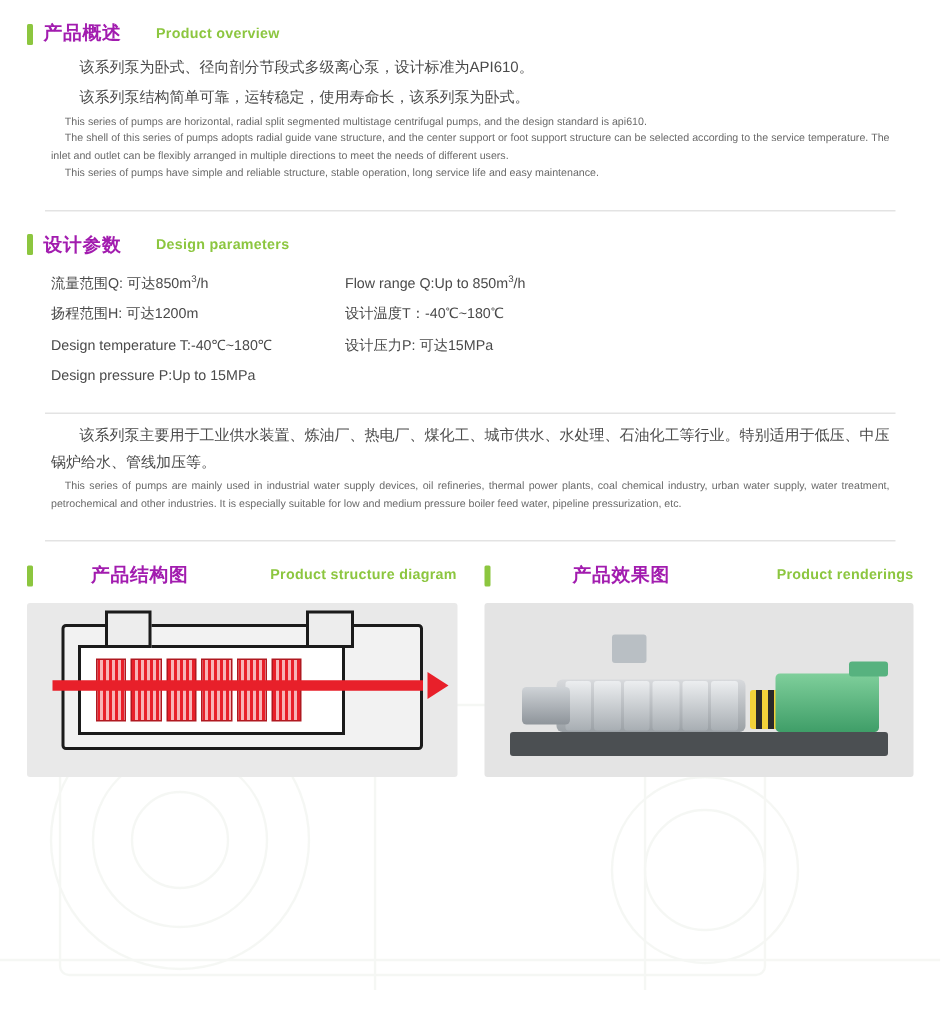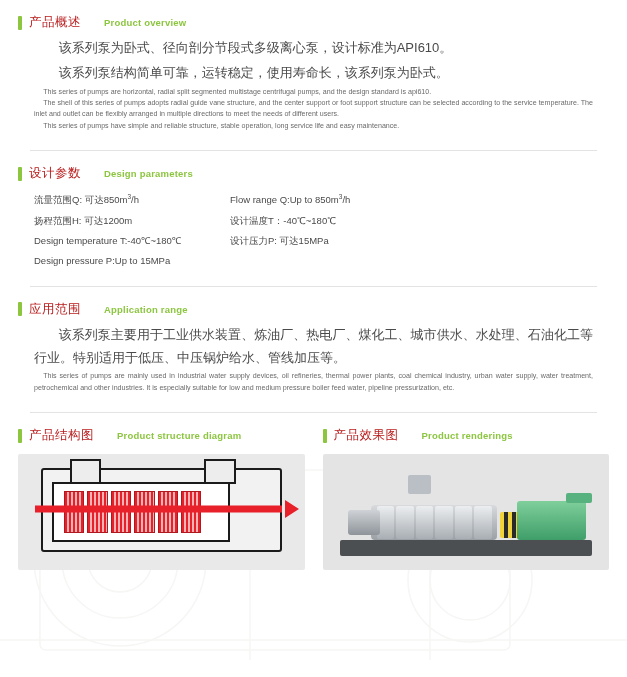--- a/index.html
+++ b/index.html
@@ -35,36 +35,36 @@
   }
   .sec-bar {
     width: 4px;
     height: 14px;
     background: #8cc63f;
     border-radius: 1px;
     flex: none;
   }
   .sec-cn {
     font-size: 12.5px;
-    font-weight: normal;
-    color: #b91c1c;
+    font-weight: bold;
+    color: #a21caf;
     letter-spacing: 0.5px;
   }
   .sec-en {
     font-size: 9.5px;
     color: #8cc63f;
     font-weight: bold;
     letter-spacing: 0.2px;
     padding-left: 16px;
   }
 
   
   .body-block { padding: 6px 16px 0 16px; }
   p.cn {
-    font-size: 13px;
+    font-size: 10px;
     line-height: 1.75;
     color: #4a4a4a;
     margin: 0 0 2px 0;
     text-indent: 1.9em;
     text-align: justify;
   }
   p.en {
     font-size: 7.1px;
     line-height: 1.62;
     color: #6a6a6a;
@@ -94,21 +94,21 @@
   .params .en-col { color: #4a4a4a; }
   sup { font-size: 6.5px; vertical-align: super; }
 
   
   .img-row {
     display: flex;
     gap: 18px;
     padding: 0 0 0 0;
   }
   .img-col { width: 50%; }
-  .img-col .sec-head { padding-top: 14px; }
+  .img-col .sec-head { padding-top: 14px; justify-content: space-between; }
   .figure {
     margin: 10px 0 0 0;
     height: 116px;
     border-radius: 2px;
     position: relative;
     overflow: hidden;
   }
   .fig-left { background: #e9e9e9; }
   .fig-right { background: #e4e4e4; }
 
@@ -264,25 +264,20 @@
       <div class="en-col">Design temperature T:-40℃~180℃</div>
 
       <div>设计压力P: 可达15MPa</div>
       <div class="en-col">Design pressure P:Up to 15MPa</div>
     </div>
   </div>
 
   <div class="divider"></div>
 
   <div>
-    <div class="sec-head">
-      <span class="sec-bar"></span>
-      <span class="sec-cn">应用范围</span>
-      <span class="sec-en">Application range</span>
-    </div>
     <div class="body-block">
       <p class="cn">该系列泵主要用于工业供水装置、炼油厂、热电厂、煤化工、城市供水、水处理、石油化工等行业。特别适用于低压、中压锅炉给水、管线加压等。</p>
       <p class="en indent">This series of pumps are mainly used in industrial water supply devices, oil refineries, thermal power plants, coal chemical industry, urban water supply, water treatment, petrochemical and other industries. It is especially suitable for low and medium pressure boiler feed water, pipeline pressurization, etc.</p>
     </div>
   </div>
 
   <div class="divider"></div>
 
   <div class="img-row">
 

